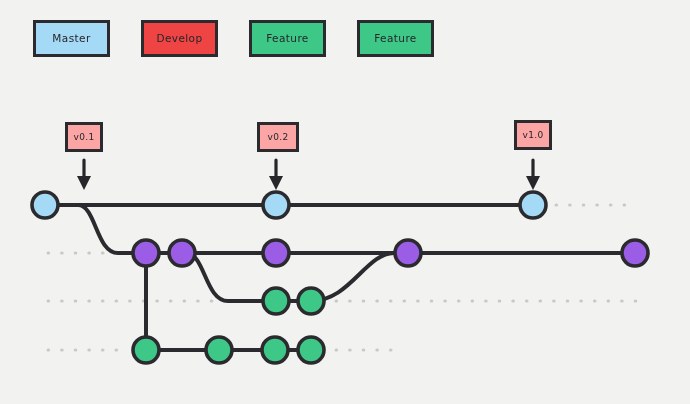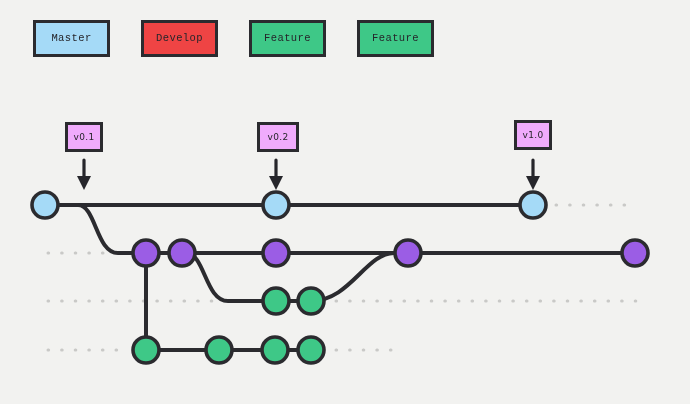--- a/index.html
+++ b/index.html
@@ -25,29 +25,28 @@
     position: absolute;
     box-sizing: border-box;
     border: 3px solid #2b2b2f;
     display: flex;
     align-items: center;
     justify-content: center;
     font-size: 10.5px;
     color: #26262b;
     letter-spacing: 0.4px;
     line-height: 1;
-    font-family: Liberation Mono, monospace;
   }
 
   
   .tag-box {
     position: absolute;
     box-sizing: border-box;
     border: 3px solid #2b2b2f;
-    background: #f0abfc;
+    background: #fca5a5;
     display: flex;
     align-items: center;
     justify-content: center;
     font-size: 9px;
     color: #26262b;
     letter-spacing: 0.3px;
     line-height: 1;
   }
 
   

